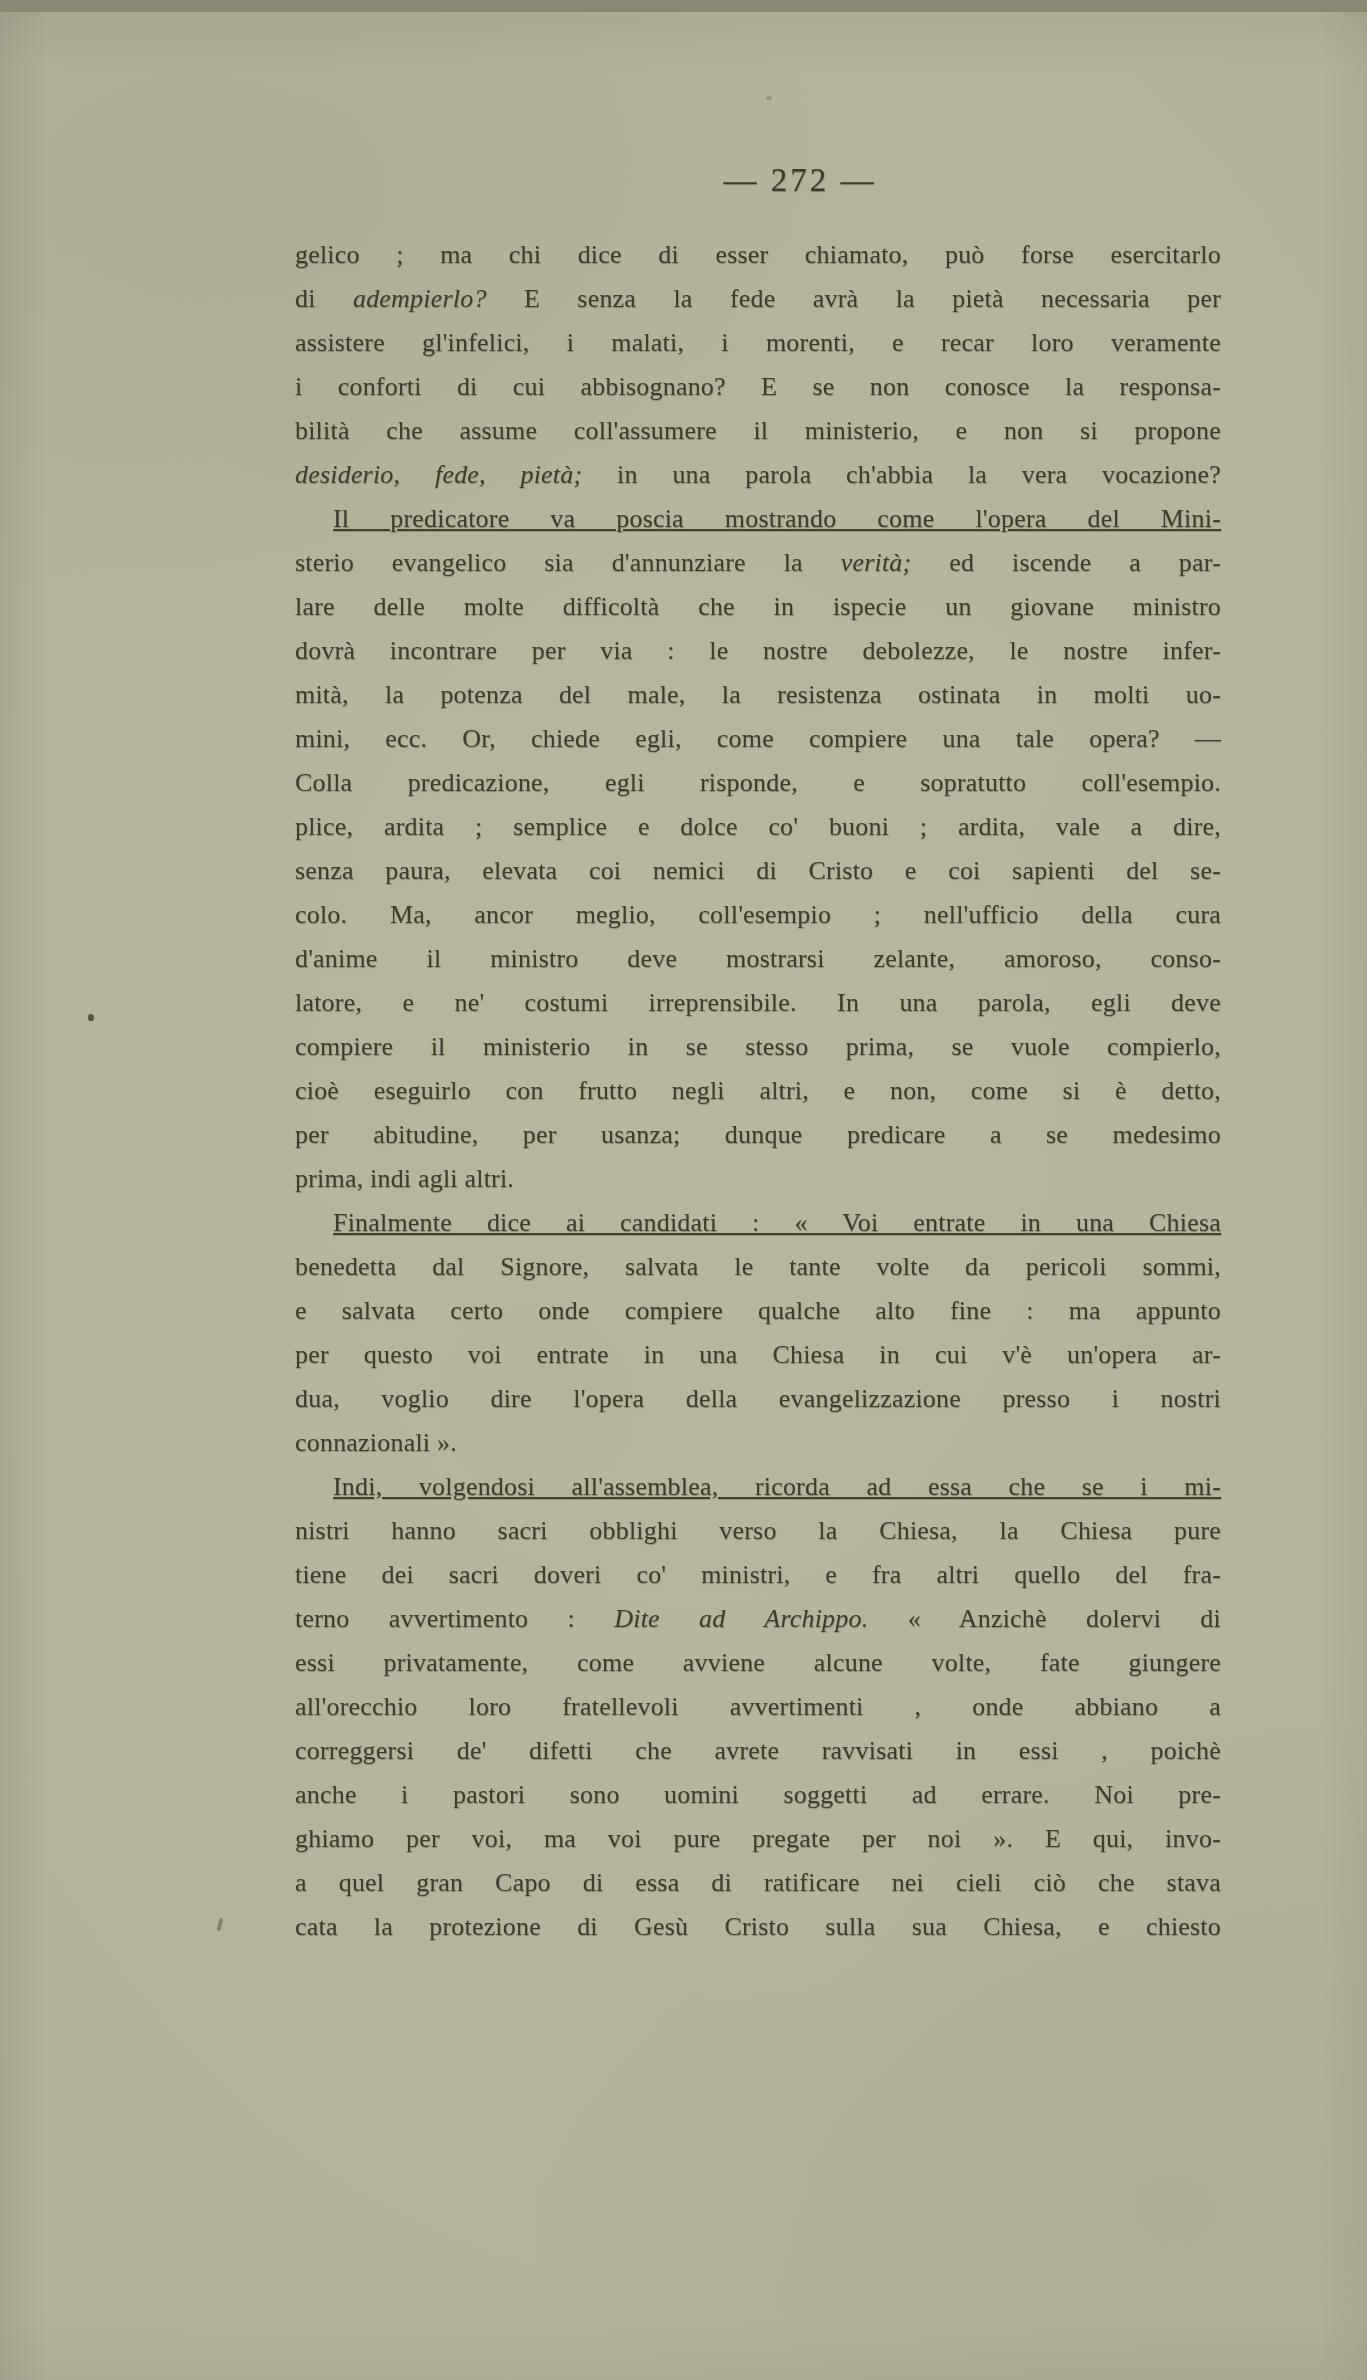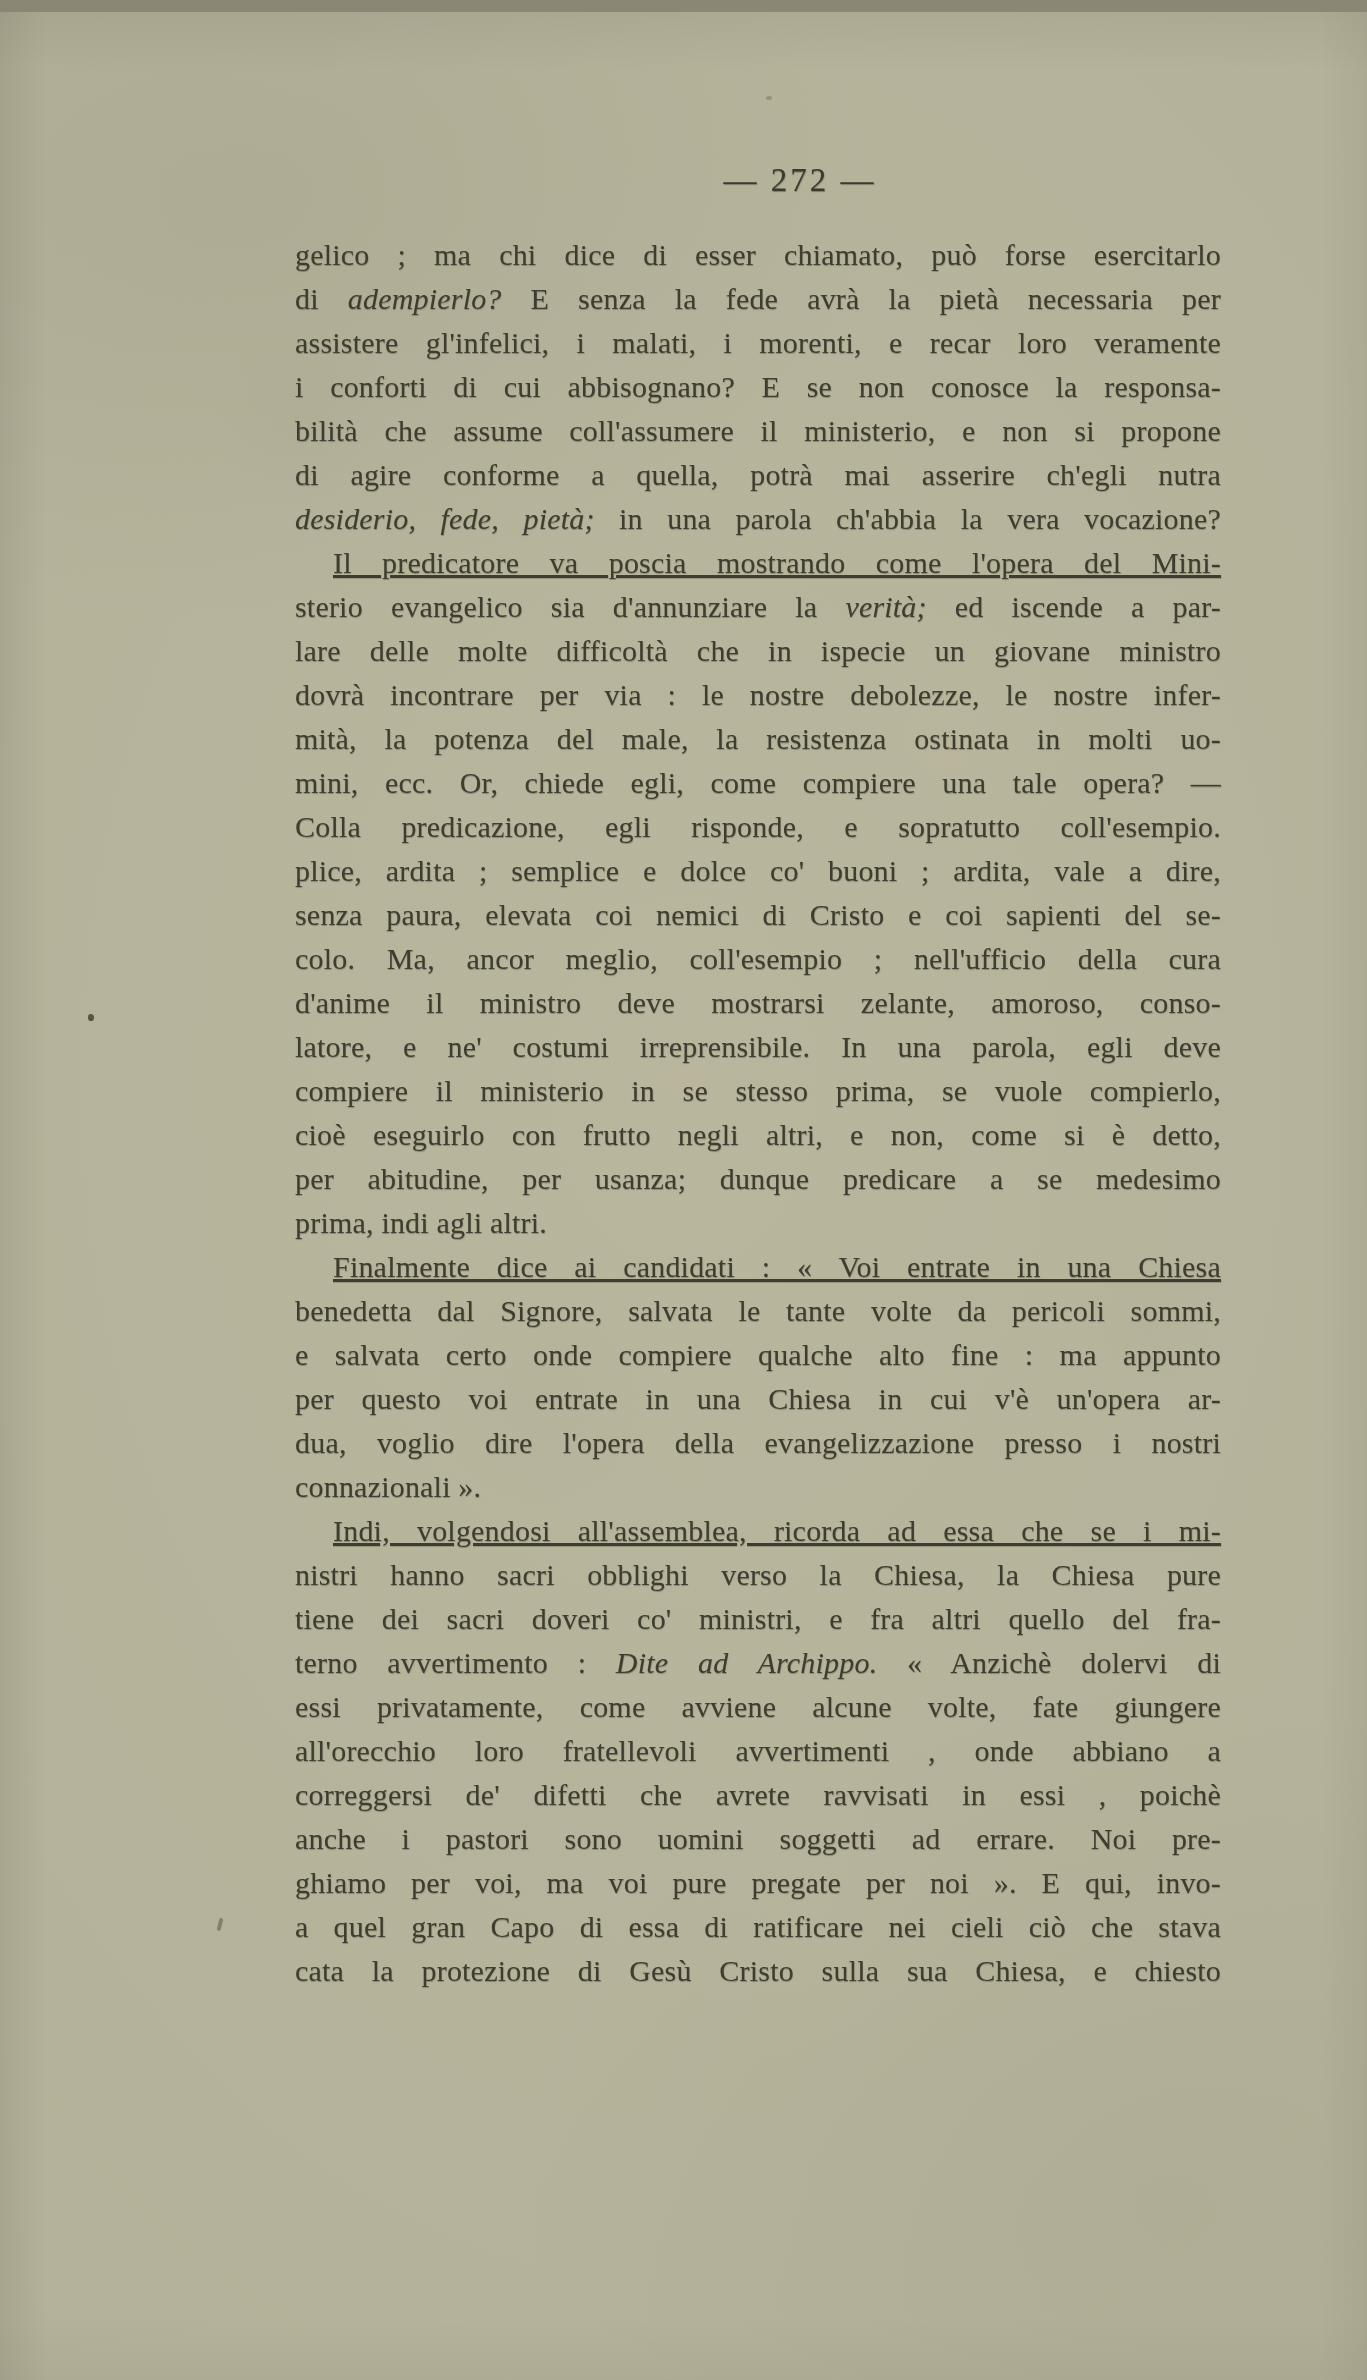--- a/index.html
+++ b/index.html
@@ -36,21 +36,21 @@
     text-shadow:0.5px 0.8px 1px rgba(60,58,44,0.45);
   }
   .text-block {
     position:absolute; left:295px; top:221px; width:926px;
     color:#3f3d30;
     text-shadow:0.4px 0.7px 0.8px rgba(62,60,46,0.38);
     letter-spacing:0.2px;
   }
   .line {
     height:44px; line-height:44px;
-    font-size:30px;
+    font-size:26px;
     text-align:justify;
     -moz-text-align-last:justify;
     text-align-last:justify;
     overflow:visible;
     white-space:nowrap;
   }
   .line.ind { text-indent:38px;text-decoration:underline; }
   .line.end { text-align-last:left; -moz-text-align-last:left; }
   .it { font-style:italic; }
   .speck { position:absolute; pointer-events:none; }
@@ -62,21 +62,20 @@
 <body>
 
 <div class="page">
   <div class="page-number">— 272 —</div>
   <div class="text-block" id="text-block">
       <div class="line"><span>gelico ; ma chi dice di esser chiamato, può forse esercitarlo</span></div>
       <div class="line"><span>di </span><span class="it">adempierlo?</span><span> E senza la fede avrà la pietà necessaria per</span></div>
       <div class="line"><span>assistere gl'infelici, i malati, i morenti, e recar loro veramente</span></div>
       <div class="line"><span>i conforti di cui abbisognano? E se non conosce la responsa-</span></div>
       <div class="line"><span>bilità che assume coll'assumere il ministerio, e non si propone</span></div>
-      <div class="line"><span>di agire conforme a quella, potrà mai asserire ch'egli nutra</span></div>
       <div class="line"><span class="it">desiderio, fede, pietà;</span><span> in una parola ch'abbia la vera vocazione?</span></div>
       <div class="line ind"><span>Il predicatore va poscia mostrando come l'opera del Mini-</span></div>
       <div class="line"><span>sterio evangelico sia d'annunziare la </span><span class="it">verità;</span><span> ed iscende a par-</span></div>
       <div class="line"><span>lare delle molte difficoltà che in ispecie un giovane ministro</span></div>
       <div class="line"><span>dovrà incontrare per via : le nostre debolezze, le nostre infer-</span></div>
       <div class="line"><span>mità, la potenza del male, la resistenza ostinata in molti uo-</span></div>
       <div class="line"><span>mini, ecc. Or, chiede egli, come compiere una tale opera? —</span></div>
       <div class="line"><span>Colla predicazione, egli risponde, e sopratutto coll'esempio.</span></div>
       <div class="line"><span>plice, ardita ; semplice e dolce co' buoni ; ardita, vale a dire,</span></div>
       <div class="line"><span>senza paura, elevata coi nemici di Cristo e coi sapienti del se-</span></div>

